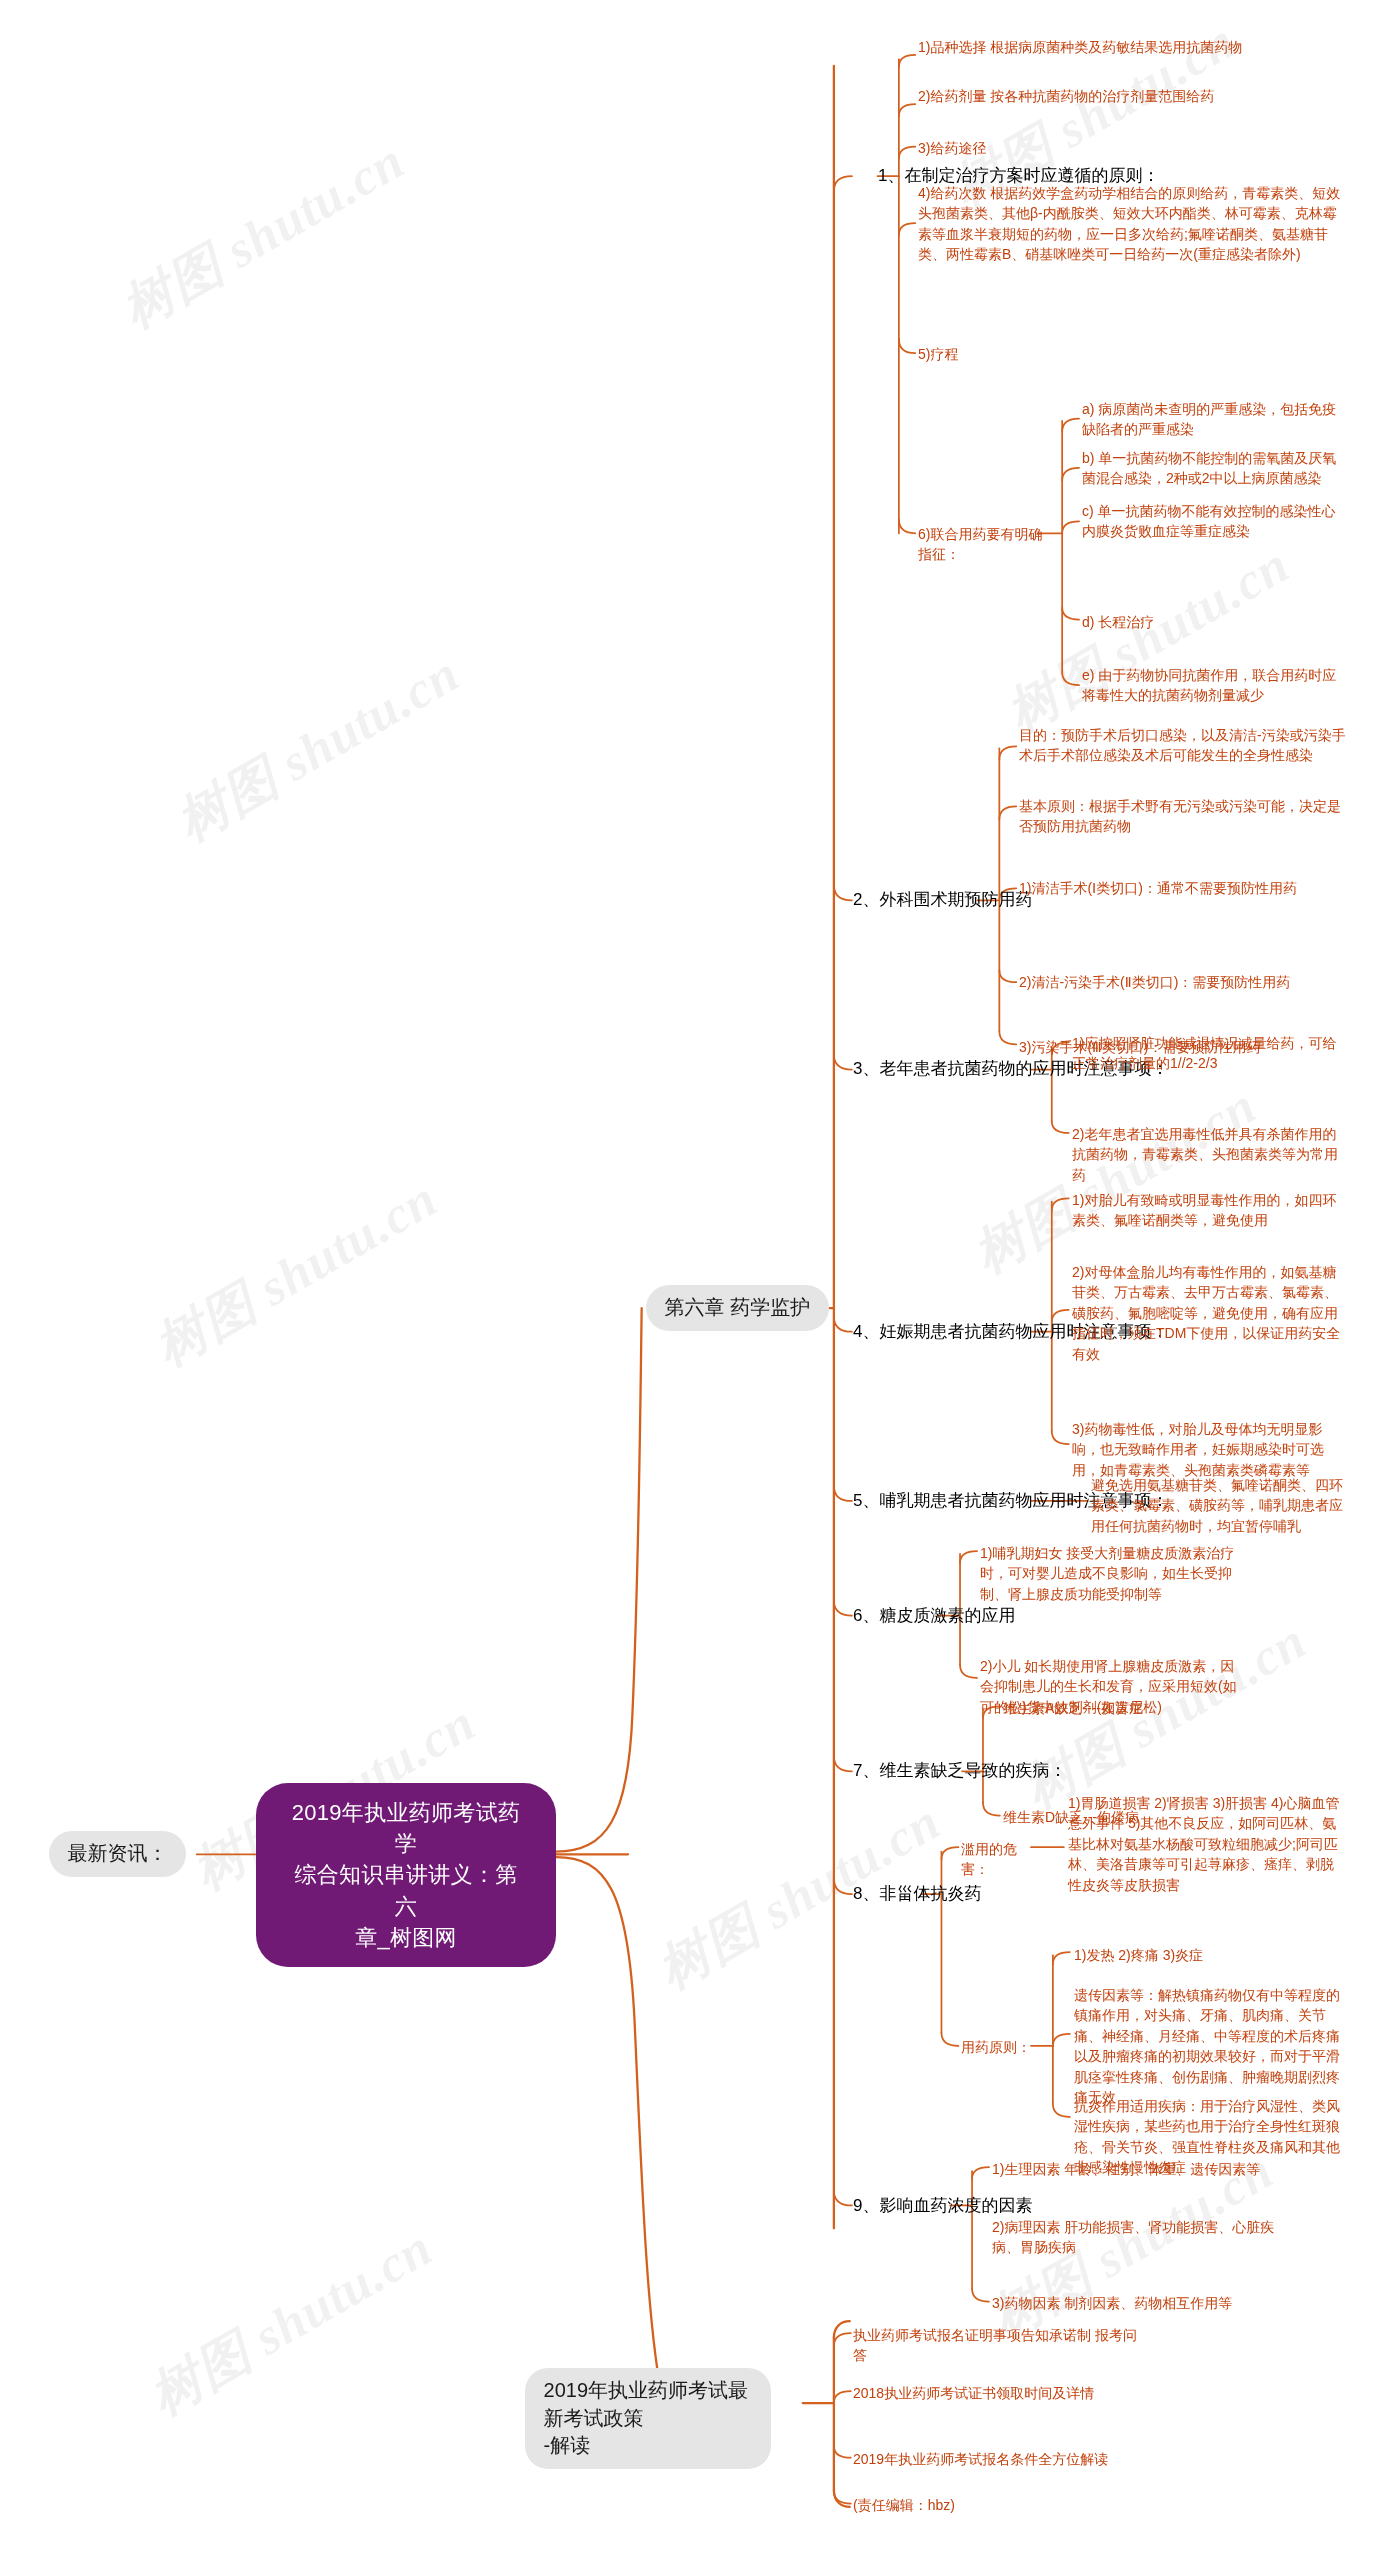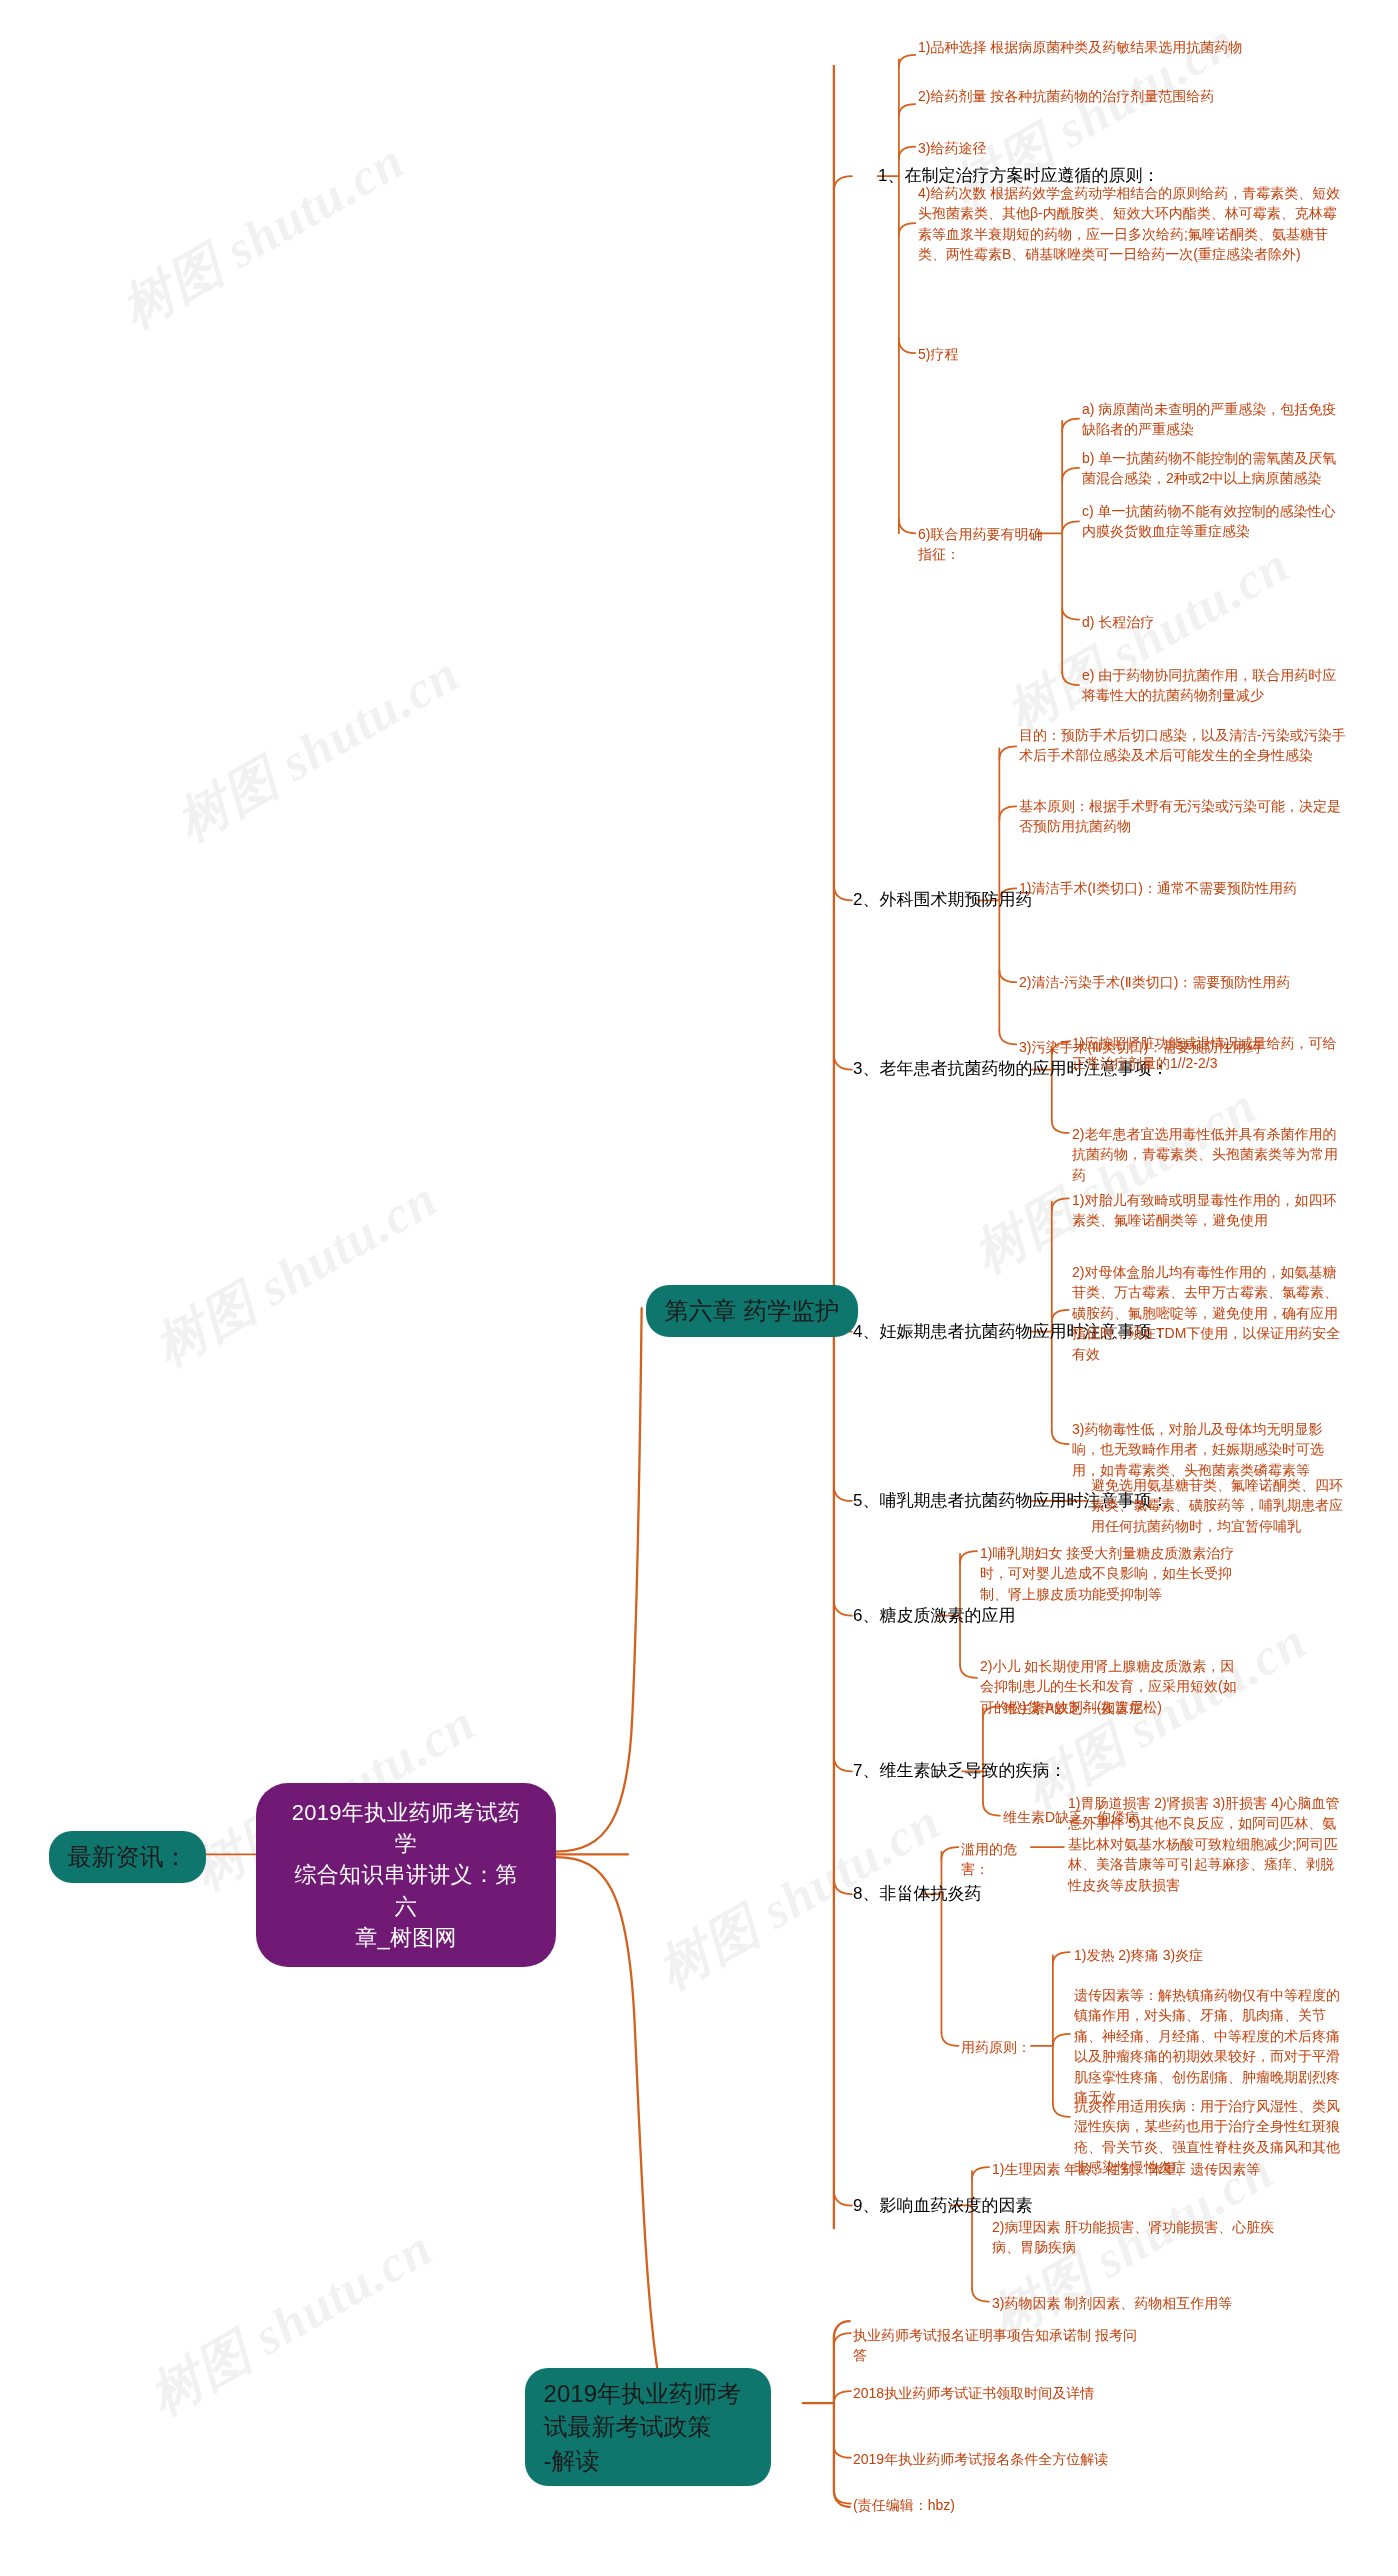--- a/index.html
+++ b/index.html
@@ -54,24 +54,24 @@
     color:#ffffff;
     border-radius:32px;
     text-align:center;
     font-size:22px;
     line-height:1.42;
     padding:14px 30px;
     letter-spacing:0.3px;
     font-weight:400;
   }
   .pill{
-    background:#0f766e;
+    background:#e5e5e5;
     border-radius:23px;
     padding:9.3px 18.6px;
-    font-size:24px;
+    font-size:20px;
     line-height:1.38;
     color:#1a1a1a;
     white-space:nowrap;
   }
   .pill.multi{white-space:normal;}
   .branch-label{
     font-size:17px;
     line-height:1.42;
     color:#000000;
     white-space:nowrap;

